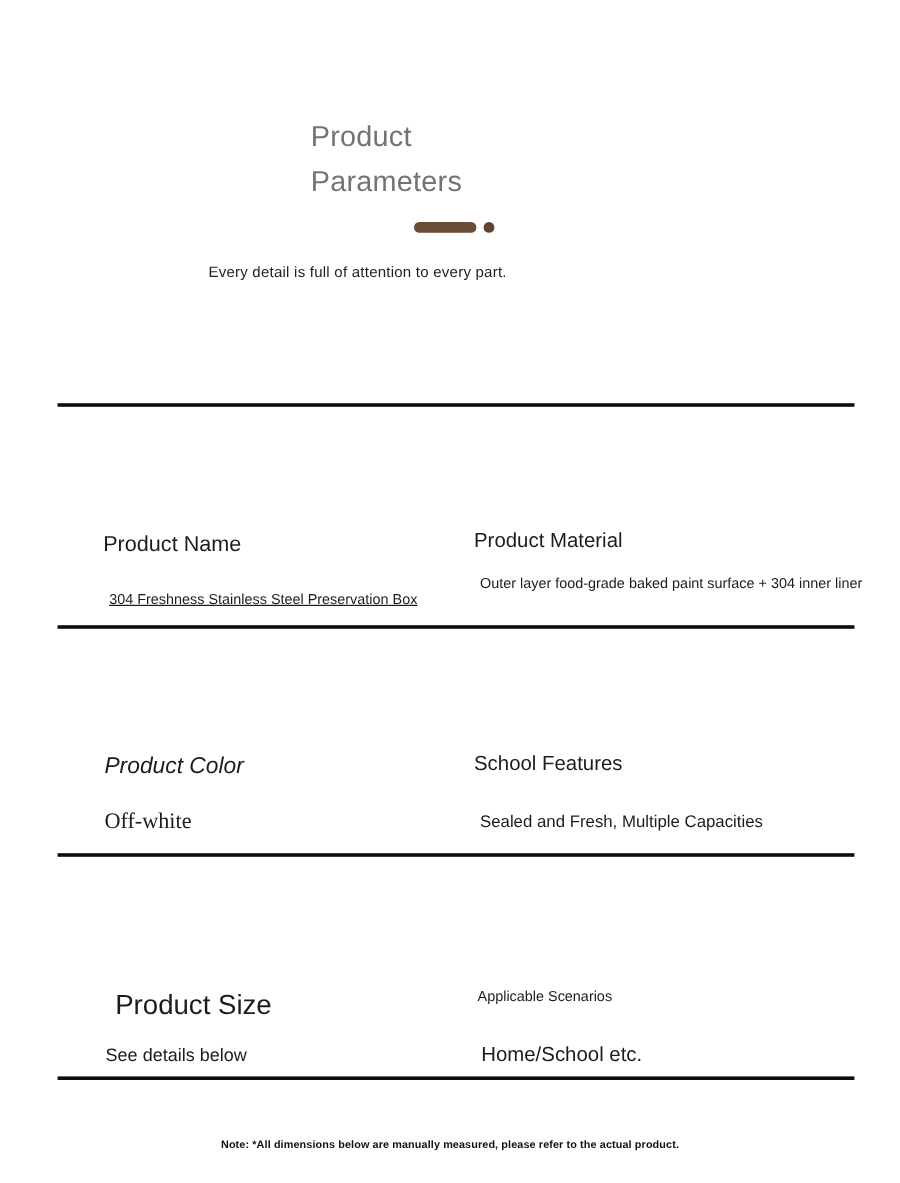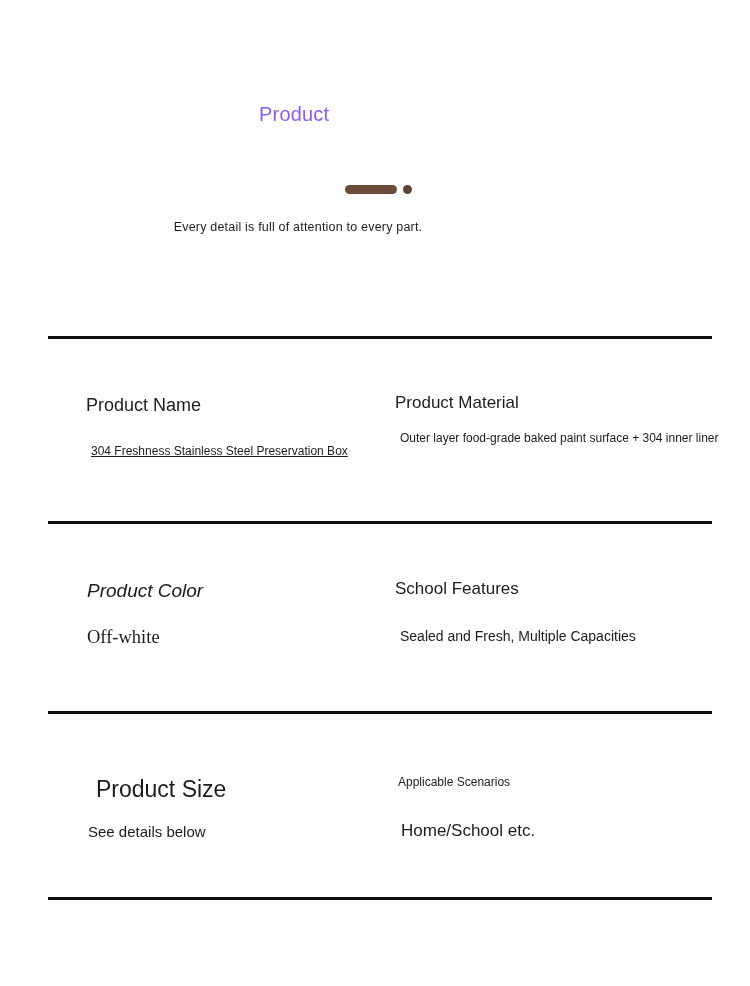--- a/index.html
+++ b/index.html
@@ -19,25 +19,25 @@
     width:750px;
     height:986px;
     background:#ffffff;
     overflow:hidden;
   }
   
   .title{
     position:absolute;
     left:259px;
     top:96px;
-    font-size:20px;
+    font-size:24px;
     line-height:37px;
     font-weight:400;
     letter-spacing:0.2px;
-    color:#8b5cf6;
+    color:#737373;
   }
   .title span{display:block;}
   .accent{
     position:absolute;
     left:345px;
     top:184px;
     height:10px;
     display:flex;
     align-items:center;
   }
@@ -72,21 +72,21 @@
     left:48px;
     width:664px;
     height:2.5px;
     background:var(--divider);
   }
   .d1{top:336px;}
   .d2{top:521px;}
   .d3{top:711px;}
   .d4{top:897px;}
   
-  .spec{position:absolute;white-space:nowrap;color:var(--text);}
+  .spec{position:absolute;white-space:nowrap;color:var(--text);margin-top:48px;}
   
   .s1-ll{left:86px;  top:395px; font-size:18px;}
   .s1-lv{left:91px;  top:444px; font-size:12px;text-decoration:underline;}
   .s1-rl{left:395px; top:393px; font-size:17px;}
   .s1-rv{left:400px; top:431px; font-size:12px;}
   
   .s2-ll{left:87px;  top:580px; font-size:19px;font-style:italic;}
   .s2-lv{left:87px;  top:627px; font-size:18.5px;font-family:Liberation Serif, serif;}
   .s2-rl{left:395px; top:579px; font-size:17px;}
   .s2-rv{left:400px; top:628px; font-size:14px;}
@@ -108,20 +108,21 @@
     color:#111111;
   }
 </style>
 </head>
 <body>
 
 <div class="page">
 
   <h1 class="title">
     <span>Product</span>
+    <span>Parameters</span>
   </h1>
 
   <div class="accent">
     <span class="bar"></span>
     <span class="dot"></span>
   </div>
 
   <p class="subtitle">Every detail is full of attention to every part.</p>
 
   <div class="divider d1"></div>
@@ -137,14 +138,15 @@
   <div class="spec s2-ll">Product Color</div>
   <div class="spec s2-lv">Off-white</div>
   <div class="spec s2-rl">School Features</div>
   <div class="spec s2-rv">Sealed and Fresh, Multiple Capacities</div>
 
   <div class="spec s3-ll">Product Size</div>
   <div class="spec s3-lv">See details below</div>
   <div class="spec s3-rl">Applicable Scenarios</div>
   <div class="spec s3-rv">Home/School etc.</div>
 
+  <p class="note">Note: *All dimensions below are manually measured, please refer to the actual product.</p>
 
 </div>
 
 </body></html>

